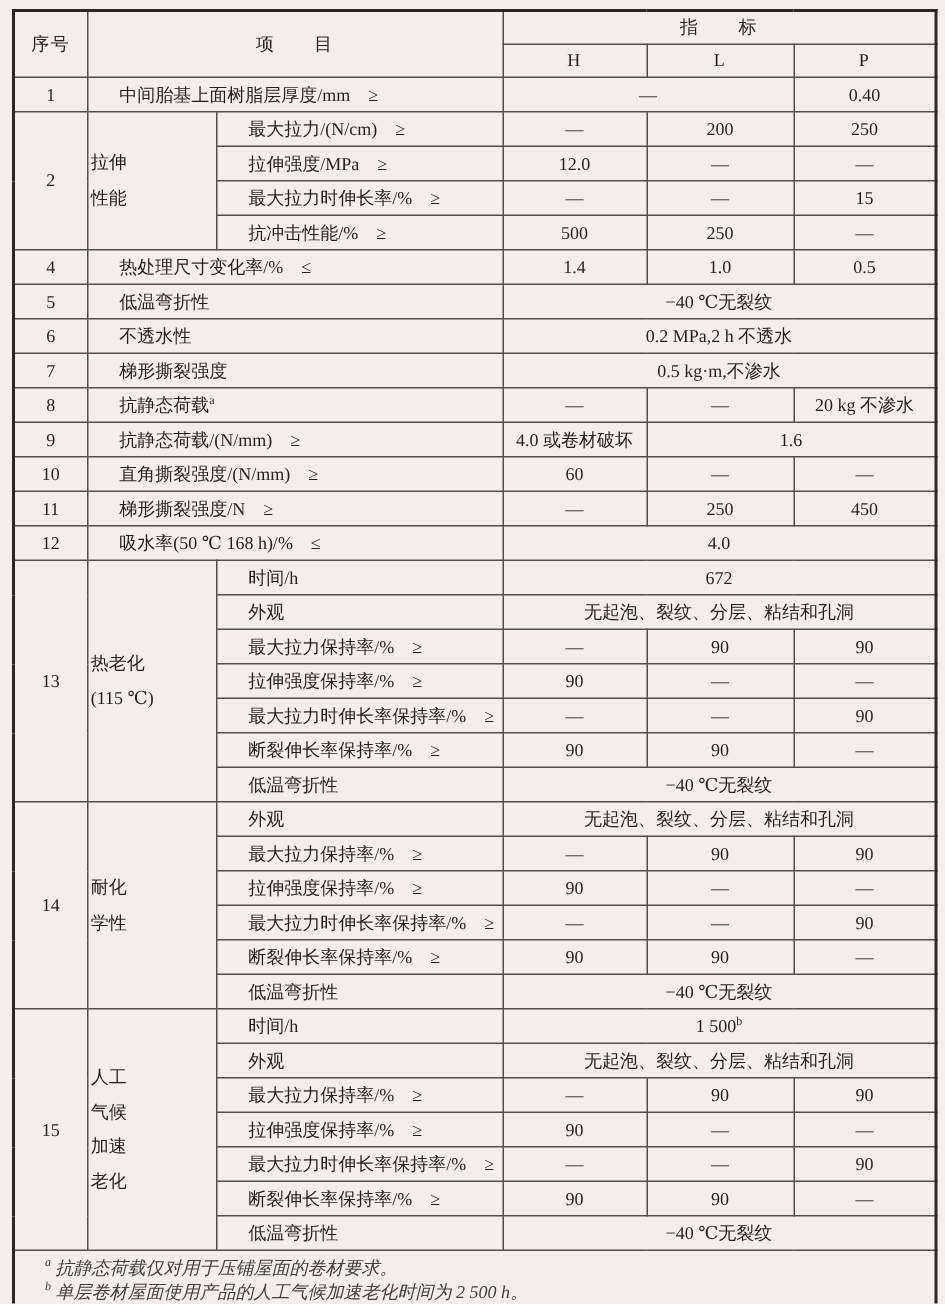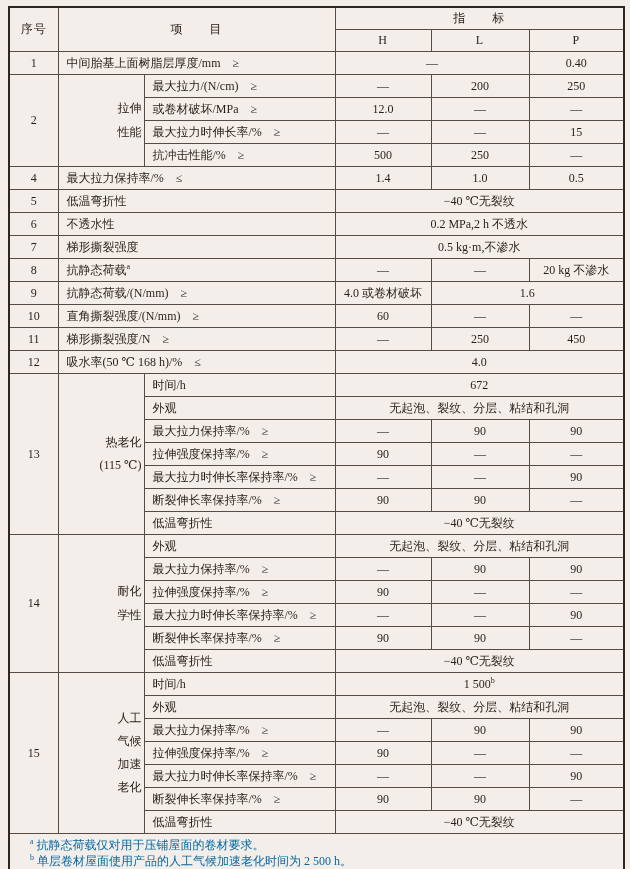--- a/index.html
+++ b/index.html
@@ -41,46 +41,47 @@
     font-weight: normal;
     text-align: center;
     letter-spacing: 1px;
   }
   .spec tbody td {
     height: 22px;
     text-align: center;
   }
   .spec td.item {
     text-align: left;
-    padding-left: 8px;
+    padding-left: 21px;
   }
   .spec td.no {
     text-align: center;
   }
   .spec td.cat {
-    text-align: right;
+    text-align: left;
     line-height: 1.92;
     white-space: pre-line;
   }
   .spec td.val {
     text-align: center;
   }
   sup {
     font-size: 8px;
     line-height: 0;
   }
   .spec tfoot td.fnc {
     height: auto;
     padding: 3px 8px 5px 20px;
     text-align: left;
   }
   .fn {
     font-size: 12px;
     line-height: 16px;
-    color: #0369a1;
+    color: #404040;
+    font-style: italic;
   }
   .fn sup { margin-right: 3px; }
 </style>
 </head>
 <body>
 
 <div class="page">
   <table class="spec">
     <colgroup>
       <col style="width:49px">
@@ -111,40 +112,40 @@
         </tr>
         <tr>
           <td rowspan="4" class="no">2</td>
           <td rowspan="4" class="cat">拉伸<br>性能</td>
           <td class="item">最大拉力/(N/cm)　≥</td>
           <td class="val">—</td>
           <td class="val">200</td>
           <td class="val">250</td>
         </tr>
         <tr>
-          <td class="item">或卷材破坏/MPa　≥</td>
+          <td class="item">拉伸强度/MPa　≥</td>
           <td class="val">12.0</td>
           <td class="val">—</td>
           <td class="val">—</td>
         </tr>
         <tr>
           <td class="item">最大拉力时伸长率/%　≥</td>
           <td class="val">—</td>
           <td class="val">—</td>
           <td class="val">15</td>
         </tr>
         <tr>
           <td class="item">抗冲击性能/%　≥</td>
           <td class="val">500</td>
           <td class="val">250</td>
           <td class="val">—</td>
         </tr>
         <tr>
           <td class="no">4</td>
-          <td colspan="2" class="item">最大拉力保持率/%　≤</td>
+          <td colspan="2" class="item">热处理尺寸变化率/%　≤</td>
           <td class="val">1.4</td>
           <td class="val">1.0</td>
           <td class="val">0.5</td>
         </tr>
         <tr>
           <td class="no">5</td>
           <td colspan="2" class="item">低温弯折性</td>
           <td colspan="3" class="val">−40 ℃无裂纹</td>
         </tr>
         <tr>

